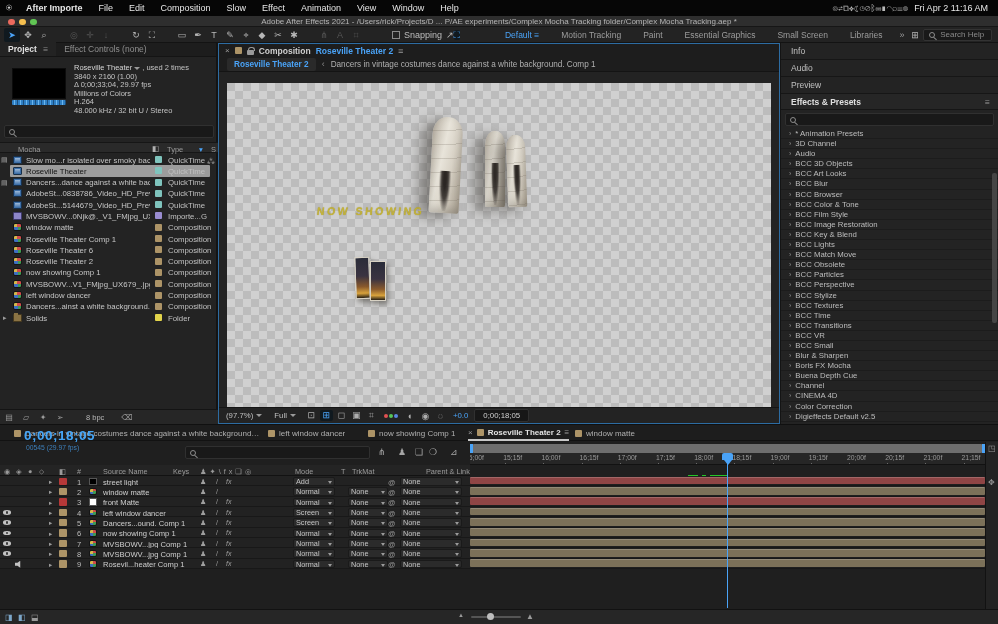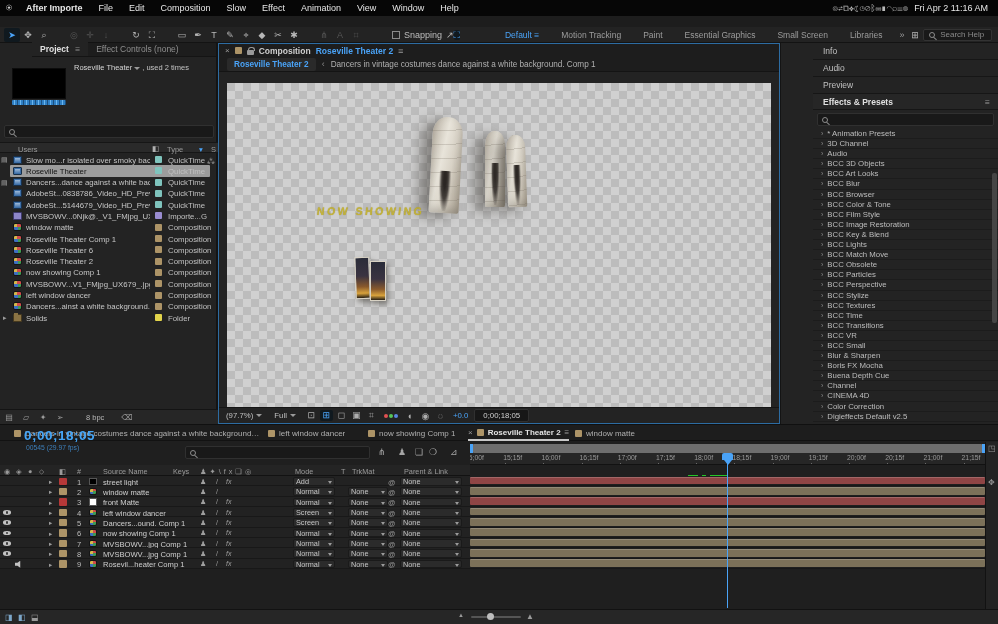--- a/index.html
+++ b/index.html
@@ -40,21 +40,21 @@
   .wstab.active .ws-menu{ color:#4aa3f7; }
   .chev-more{ color:#9c9c9c; padding:0 6px;}
   .helpsearch{ display:flex; align-items:center; gap:5px; background:#191919; border:1px solid #333;
     height:12px; width:118px; margin:0 6px 0 4px; padding:0 5px; color:#8a8a8a; border-radius:2px; font-size:8px;}
 
   .mag{ position:relative; width:6px; height:6px; border:1px solid #8b8b8b; border-radius:50%; flex:none;}
   .mag::after{ content:""; position:absolute; right:-3px; bottom:-2px; width:4px; height:1px; background:#8b8b8b; transform:rotate(40deg);}
 
   
   .main{ position:absolute; left:0; top:43px; width:998px; height:381px; }
-  .panel{ position:absolute; background:#232323;padding-left:32px; }
+  .panel{ position:absolute; background:#232323; }
 
   
   .project{ left:0; top:0; width:218px; height:381px; border-right:2px solid #141414;}
   .ptabs{ height:14px; background:#1d1d1d; display:flex; align-items:flex-end; gap:0; border-bottom:1px solid #141414;}
   .ptab{ padding:0 8px; height:14px; line-height:14px; font-size:8.5px; color:#8f8f8f; white-space:nowrap;}
   .ptab.active{ color:#e0e0e0; background:#232323; font-weight:bold;}
   .ptab .pmenu{ color:#8f8f8f; font-weight:normal; margin-left:4px;}
   .pv-thumb{ position:absolute; left:12px; top:25px; width:54px; height:31px; background:#000; border:1px solid #0c0c0c;}
   .pv-wave{ position:absolute; left:12px; top:57px; width:54px; height:5px;
     background:repeating-linear-gradient(90deg,#2f7fc4 0 2px,#6ab6ef 2px 3px,#2f7fc4 3px 5px,#1b4f7e 5px 6px); border-radius:1px;}
@@ -207,20 +207,26 @@
 <div class="screen">
 
   <div class="menubar">
     <span class="apple">⍟</span>
     <span id="menu-items"><span class="mitem first">After Importe</span><span class="mitem">File</span><span class="mitem">Edit</span><span class="mitem">Composition</span><span class="mitem">Slow</span><span class="mitem">Effect</span><span class="mitem">Animation</span><span class="mitem">View</span><span class="mitem">Window</span><span class="mitem">Help</span></span>
     <span class="spacer"></span>
     <span id="status-icons"><span class="sticon">◎</span><span class="sticon">⇄</span><span class="sticon">⧉</span><span class="sticon">❖</span><span class="sticon">☾</span><span class="sticon">◷</span><span class="sticon">⊘</span><span class="sticon">ᛒ</span><span class="sticon">⌨</span><span class="sticon">▮</span><span class="sticon">◠</span><span class="sticon">⌕</span><span class="sticon">☰</span><span class="sticon">◍</span></span>
     <span class="clock">Fri Apr 2  11:16 AM</span>
   </div>
 
+  <div class="titlebar">
+    <span class="tl" id="tl-close" style="left: 8px; background: rgb(236, 106, 94);"></span>
+    <span class="tl" id="tl-min" style="left: 19px; background: rgb(245, 191, 79);"></span>
+    <span class="tl" id="tl-max" style="left: 30px; background: rgb(97, 197, 84);"></span>
+    <span class="t-title">Adobe After Effects 2021 - /Users/rick/Projects/D ... P/AE experiments/Complex Mocha Tracking folder/Complex Mocha Tracking.aep *</span>
+  </div>
 
   <div class="toolbar">
     <span id="tools" style="display: inline-flex; align-items: center; padding-left: 4px;">
         <span class="tool active">➤</span>
         <span class="tool">✥</span>
         <span class="tool">⌕</span>
         <span class="toolgap"></span>
         <span class="tool disabled">◎</span>
         <span class="tool disabled">✛</span>
         <span class="tool disabled">↓</span>
@@ -266,26 +272,33 @@
 
     <div class="panel project">
       <div class="ptabs" id="ptabs">
           <span class="ptab active">Project<span class="pmenu"> ≡</span></span>
           <span class="ptab">Effect Controls (none)</span>
         </div>
       <div class="pv-thumb"></div>
       <div class="pv-wave"></div>
       <div class="pv-info">
         <div><span class="t">Roseville Theater</span><span class="caret" style="display:inline-block;margin:0 2px"></span><span>, used 2 times</span></div>
+        <div id="pv-lines">
+            <div>3840 x 2160 (1.00)</div>
+            <div>Δ 0;00;33;04, 29.97 fps</div>
+            <div>Millions of Colors</div>
+            <div>H.264</div>
+            <div>48.000 kHz / 32 bit U / Stereo</div>
+          </div>
       </div>
       <div class="psearch">
         <span class="mag"></span>
       </div>
       <div class="pcols">
-        <span class="cname">Users</span>
+        <span class="cname">Mocha</span>
         <span class="ctag">◧</span>
         <span class="ctype">Type</span>
         <span class="csort">▾</span>
         <span class="cs">S</span>
       </div>
       <div class="plist" id="plist">
           <div class="prow">
             <span class="cart">▤</span>
             <span class="ficon icon-movie"></span>
             <span class="fname">Slow mo...r isolated over smoky background</span>
@@ -565,21 +578,21 @@
       <span style="left:28px">●</span>
       <span style="left:39px">⬦</span>
       <span style="left:59px">◧</span>
       <span style="left:77px">#</span>
       <span style="left:103px">Source Name</span>
       <span style="left:173px">Keys</span>
       <span id="sw-head" style="left: 200px; letter-spacing: 3px;">♟✦\fx❏◎</span>
       <span style="left:295px">Mode</span>
       <span style="left:341px">T</span>
       <span style="left:352px">TrkMat</span>
-      <span style="left:404px">Parent &amp; Link</span>
+      <span style="left:426px">Parent &amp; Link</span>
     </div>
 
     <div class="layers" id="layers">
         <div class="lrow">
           <span class="twirl">▸</span>
           <span class="lab" style="background: rgb(181, 56, 56);"></span>
           <span class="num">1</span>
           <span class="licon ficon icon-solid-black"></span>
           <span class="lname">street light</span>
           <span class="sw" style="left: 200px;">♟</span>

